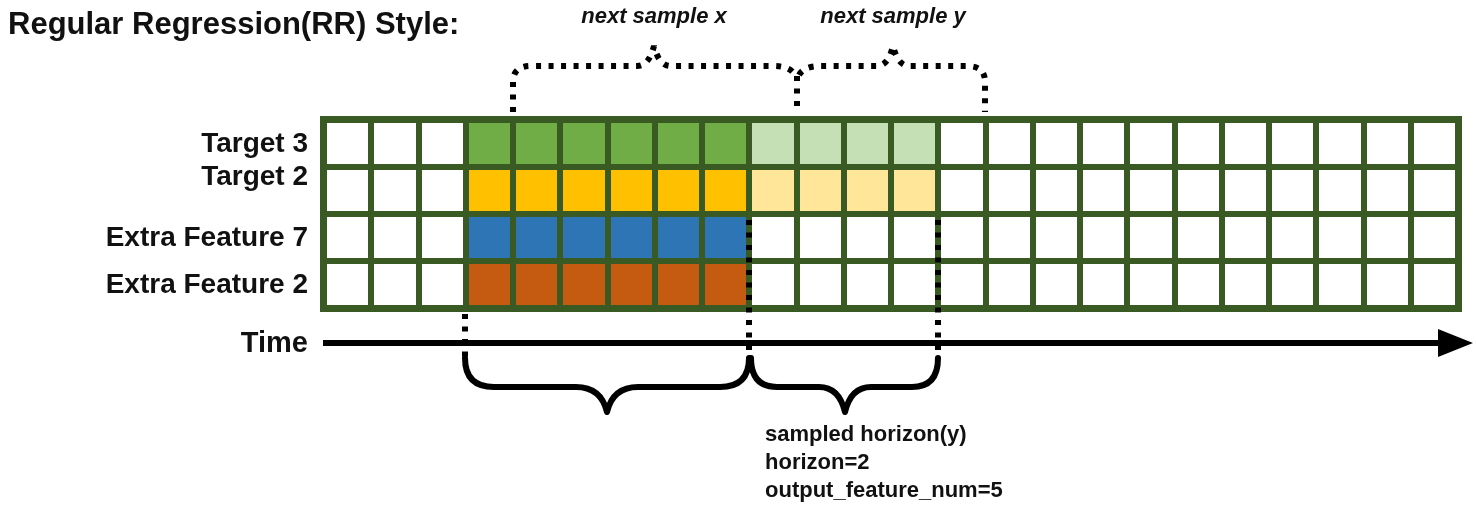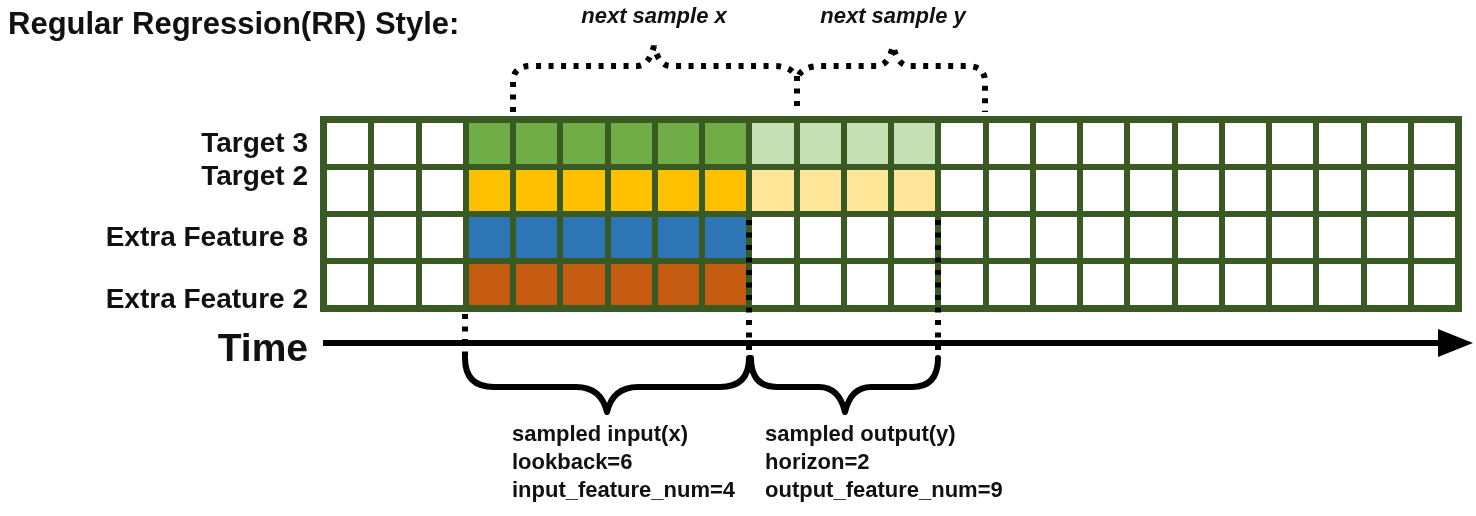--- a/index.html
+++ b/index.html
@@ -11,43 +11,43 @@
   .next-label.nx{left:529px;}
   .next-label.ny{left:768px;}
   .row-label{position:absolute;left:0;width:308px;text-align:right;height:46px;line-height:46px;
              font-size:28px;font-weight:700;white-space:nowrap;}
   .grid{position:absolute;left:320px;top:116px;width:1142px;height:196px;
         background:var(--grid-border,#3a5a23);
         display:grid;grid-template-columns:repeat(24,1fr);grid-template-rows:repeat(4,1fr);
         gap:6px;padding:7px;box-sizing:border-box;}
   .cell{width:100%;height:100%;}
   .time-label{position:absolute;left:180px;top:326px;width:128px;text-align:right;
-              font-size:39px;font-weight:700;}
+              font-size:29px;font-weight:700;}
   svg.deco{position:absolute;left:0;top:0;pointer-events:none;}
   .dot{fill:none;stroke:var(--line,#000);stroke-width:6;stroke-dasharray:5 7.5;}
   .brace{fill:none;stroke:var(--line,#000);stroke-width:6;stroke-linecap:round;stroke-linejoin:round;}
   .axis{fill:none;stroke:var(--line,#000);stroke-width:6;}
   .anno{position:absolute;top:420px;font-size:22px;font-weight:600;line-height:28px;white-space:nowrap;}
   .anno.left{left:512px;}
   .anno.right{left:765px;}
 </style>
 </head>
 <body>
 
 <div class="page">
 
   <div class="title">Regular Regression(RR) Style:</div>
 
   <div class="next-label nx">next sample x</div>
   <div class="next-label ny">next sample y</div>
 
   <div class="row-label" style="top:120px;">Target 3</div>
   <div class="row-label" style="top:153px;">Target 2</div>
-  <div class="row-label" style="top:214px;">Extra Feature 8</div>
-  <div class="row-label" style="top:276px;">Extra Feature 2</div>
+  <div class="row-label" style="top:214px;">Extra Feature 7</div>
+  <div class="row-label" style="top:261px;">Extra Feature 2</div>
 
   <div class="grid">
       <div class="cell" style="background: rgb(255, 255, 255);"></div>
       <div class="cell" style="background: rgb(255, 255, 255);"></div>
       <div class="cell" style="background: rgb(255, 255, 255);"></div>
       <div class="cell" style="background: rgb(112, 173, 71);"></div>
       <div class="cell" style="background: rgb(112, 173, 71);"></div>
       <div class="cell" style="background: rgb(112, 173, 71);"></div>
       <div class="cell" style="background: rgb(112, 173, 71);"></div>
       <div class="cell" style="background: rgb(112, 173, 71);"></div>
@@ -155,24 +155,19 @@
     <path class="dot" d="M 938 220 L 938 359"></path>
 
     <path class="axis" d="M 323 343 L 1440 343"></path>
     <polygon points="1438,329 1473,343 1438,357" fill="#000"></polygon>
 
     <path class="brace" d="M 465 358 Q 465 387 494 387 L 576 387 Q 601 387 607 412 Q 613 387 638 387 L 720 387 Q 749 387 749 358"></path>
 
     <path class="brace" d="M 751 358 Q 751 387 777 387 L 819 387 Q 839 387 845 412 Q 851 387 871 387 L 912 387 Q 938 387 938 358"></path>
   </svg>
 
-  <div class="anno left">
-    <div>sampled input(x)</div>
-    <div>lookback=6</div>
-    <div>input_feature_num=4</div>
-  </div>
   <div class="anno right">
-    <div>sampled output(y)</div>
+    <div>sampled horizon(y)</div>
     <div>horizon=2</div>
-    <div>output_feature_num=9</div>
+    <div>output_feature_num=5</div>
   </div>
 
 </div>
 
 </body></html>

